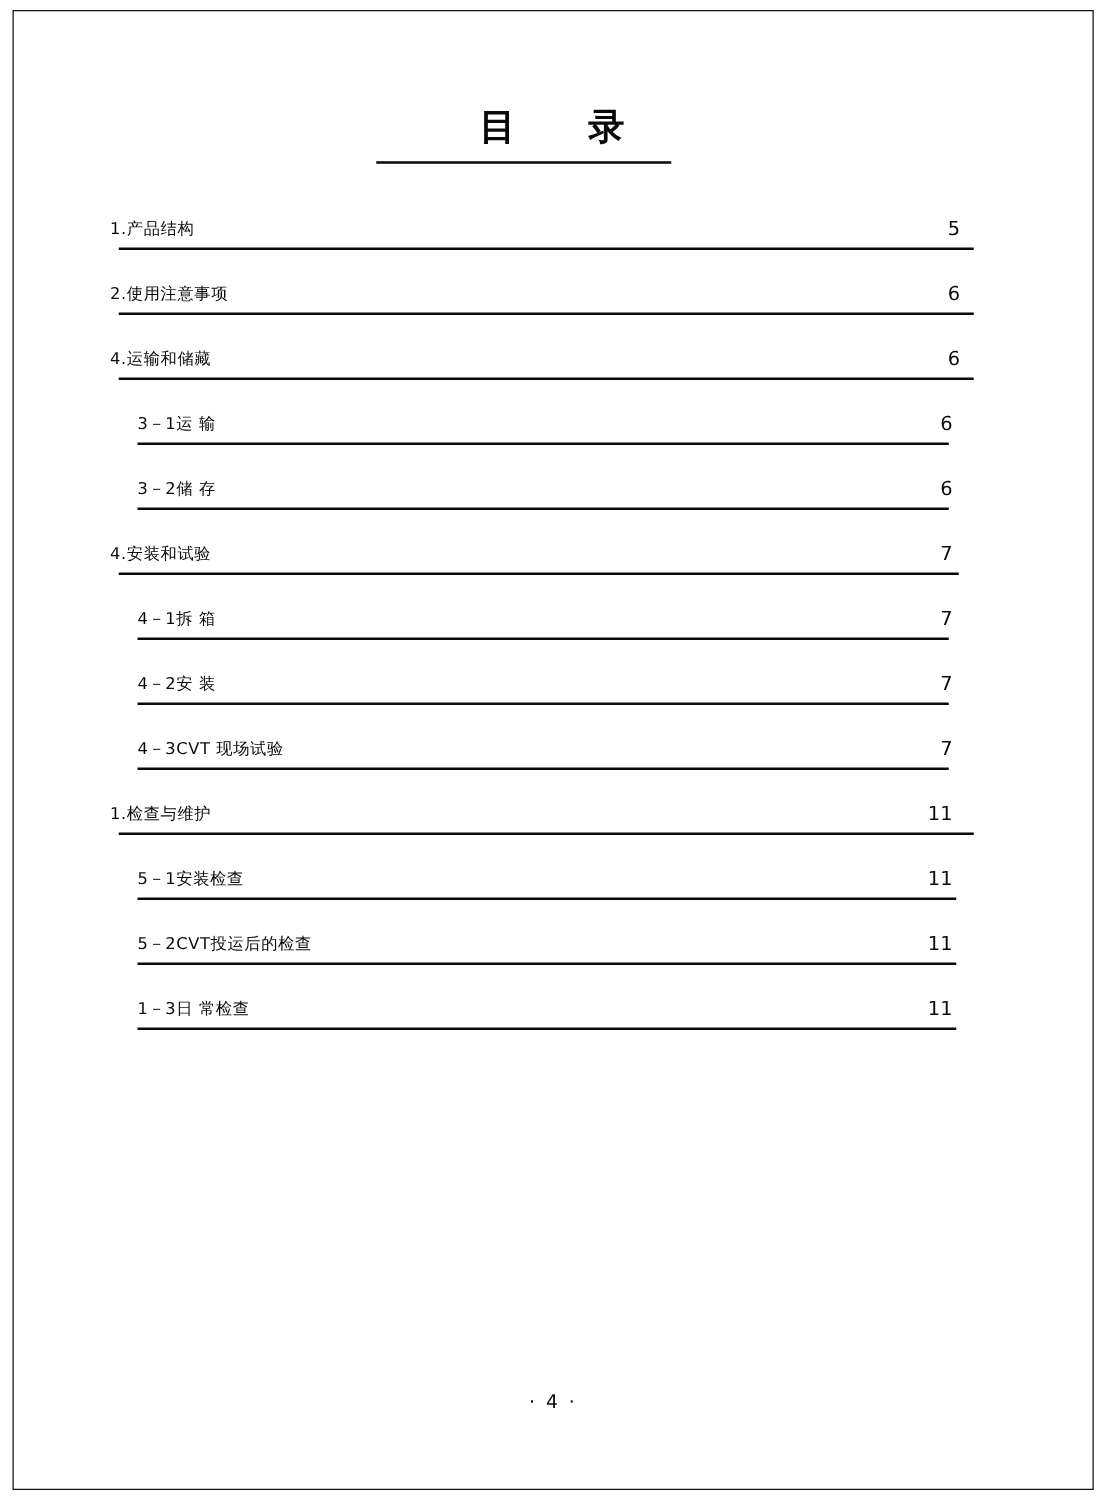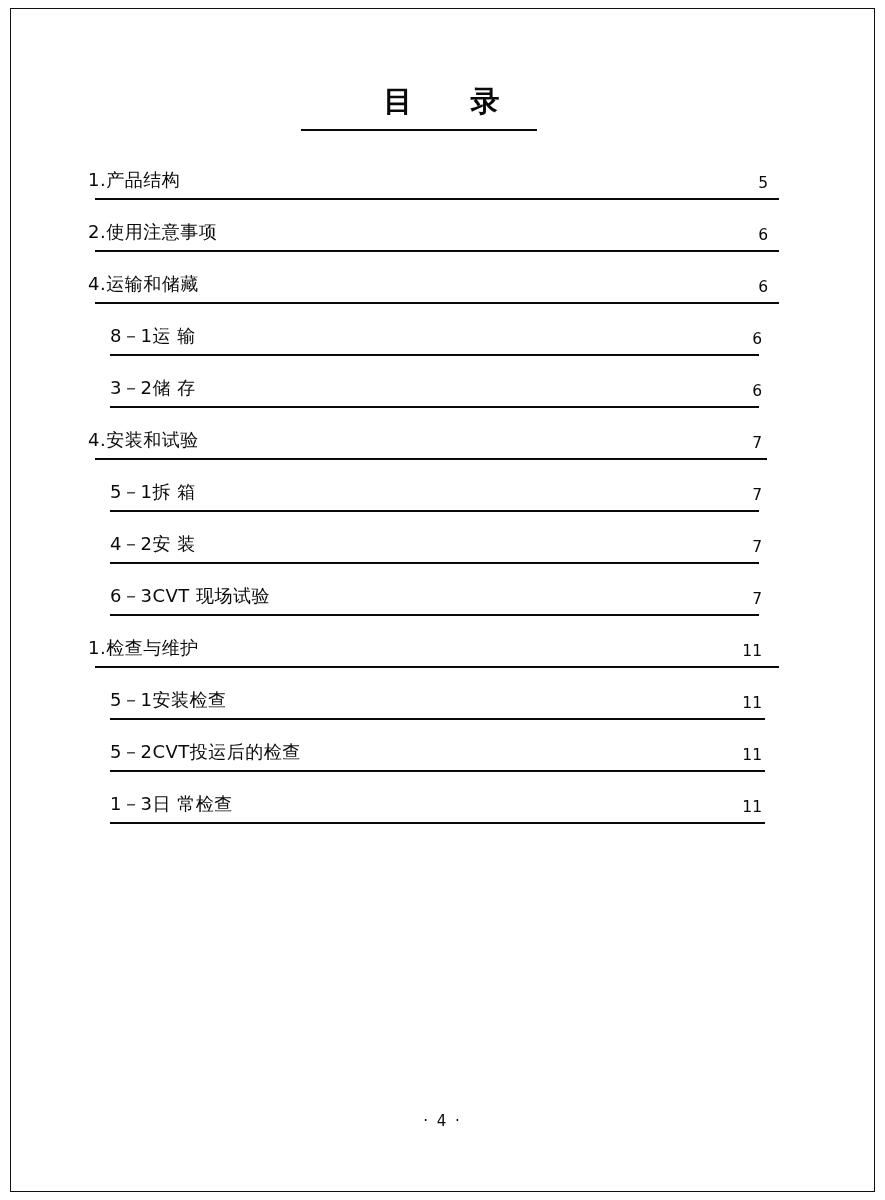--- a/index.html
+++ b/index.html
@@ -68,21 +68,21 @@
     top: 152px;
     width: 885px;
   }
   .toc-row {
     position: relative;
     height: 52px;
   }
   .toc-row .label {
     position: absolute;
     bottom: 12px;
-    font-size: 18px;
+    font-size: 13px;
     color: #0a0a0a;
     white-space: nowrap;
     letter-spacing: 0.5px;
   }
   .toc-row .page-no {
     position: absolute;
     bottom: 12px;
     font-size: 15.5px;
     color: #0a0a0a;
     text-align: right;
@@ -134,46 +134,46 @@
           <span class="label">2.使用注意事项</span>
           <span class="page-no" style="left: 728px;">6</span>
           <div class="rule" style="left: 95px; width: 684px; bottom: 4px;"></div>
         </div>
         <div class="toc-row lvl1">
           <span class="label">4.运输和储藏</span>
           <span class="page-no" style="left: 728px;">6</span>
           <div class="rule" style="left: 95px; width: 684px; bottom: 4px;"></div>
         </div>
         <div class="toc-row lvl2">
-          <span class="label">8－1运 输</span>
+          <span class="label">3－1运 输</span>
           <span class="page-no" style="left: 722px;">6</span>
           <div class="rule" style="left: 110px; width: 649px; bottom: 4px;"></div>
         </div>
         <div class="toc-row lvl2">
           <span class="label">3－2储 存</span>
           <span class="page-no" style="left: 722px;">6</span>
           <div class="rule" style="left: 110px; width: 649px; bottom: 4px;"></div>
         </div>
         <div class="toc-row lvl1">
           <span class="label">4.安装和试验</span>
           <span class="page-no" style="left: 722px;">7</span>
           <div class="rule" style="left: 95px; width: 672px; bottom: 4px;"></div>
         </div>
         <div class="toc-row lvl2">
-          <span class="label">5－1拆 箱</span>
+          <span class="label">4－1拆 箱</span>
           <span class="page-no" style="left: 722px;">7</span>
           <div class="rule" style="left: 110px; width: 649px; bottom: 4px;"></div>
         </div>
         <div class="toc-row lvl2">
           <span class="label">4－2安 装</span>
           <span class="page-no" style="left: 722px;">7</span>
           <div class="rule" style="left: 110px; width: 649px; bottom: 4px;"></div>
         </div>
         <div class="toc-row lvl2">
-          <span class="label">6－3CVT  现场试验</span>
+          <span class="label">4－3CVT  现场试验</span>
           <span class="page-no" style="left: 722px;">7</span>
           <div class="rule" style="left: 110px; width: 649px; bottom: 4px;"></div>
         </div>
         <div class="toc-row lvl1">
           <span class="label">1.检查与维护</span>
           <span class="page-no" style="left: 722px;">11</span>
           <div class="rule" style="left: 95px; width: 684px; bottom: 4px;"></div>
         </div>
         <div class="toc-row lvl2">
           <span class="label">5－1安装检查</span>

